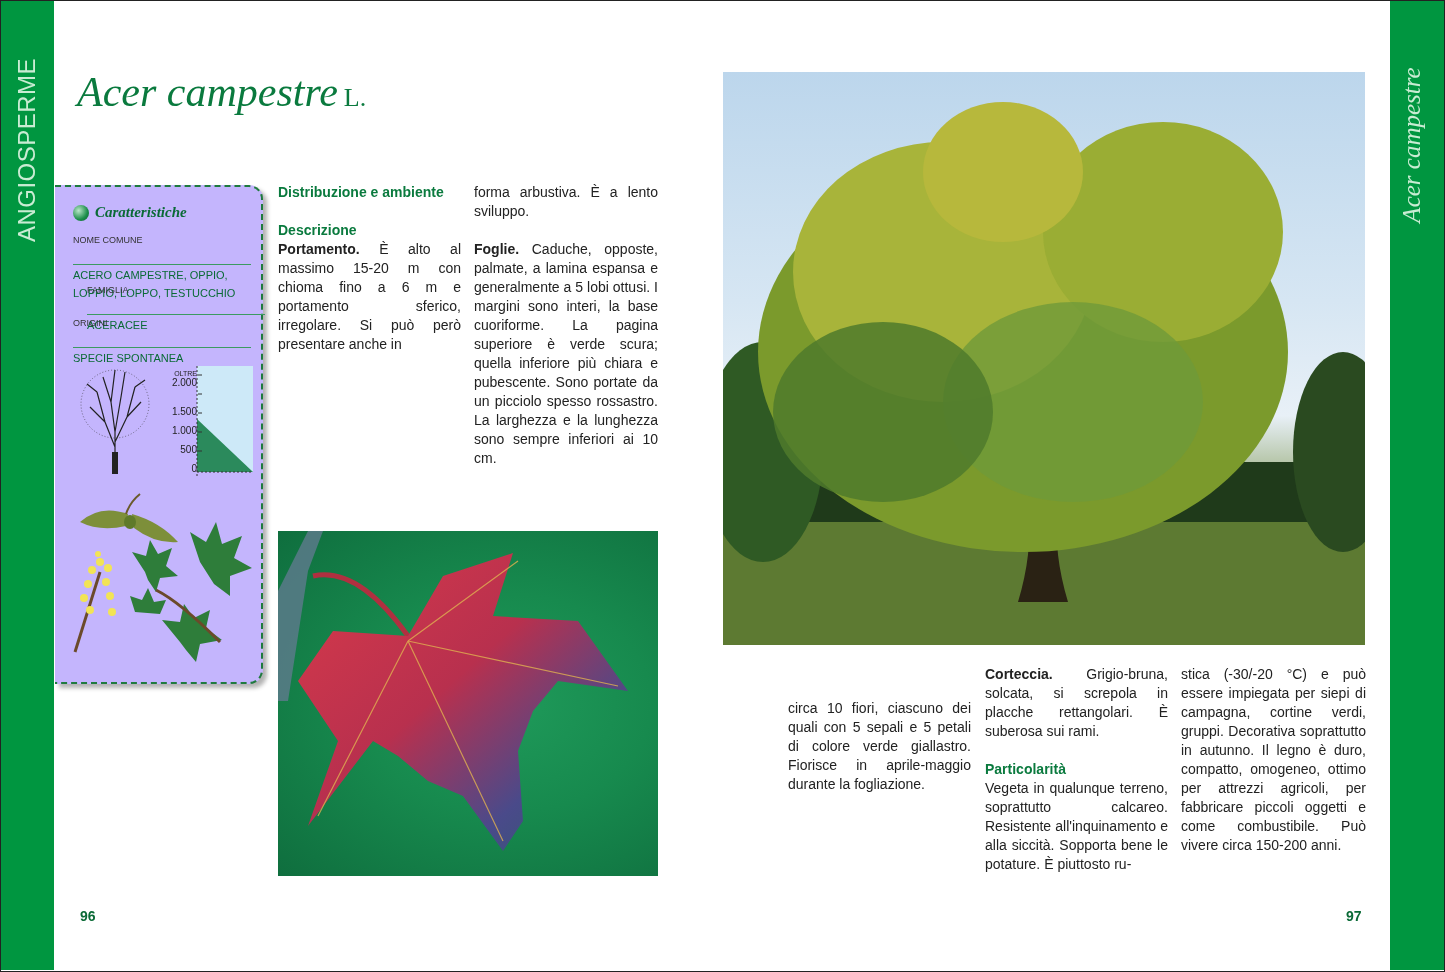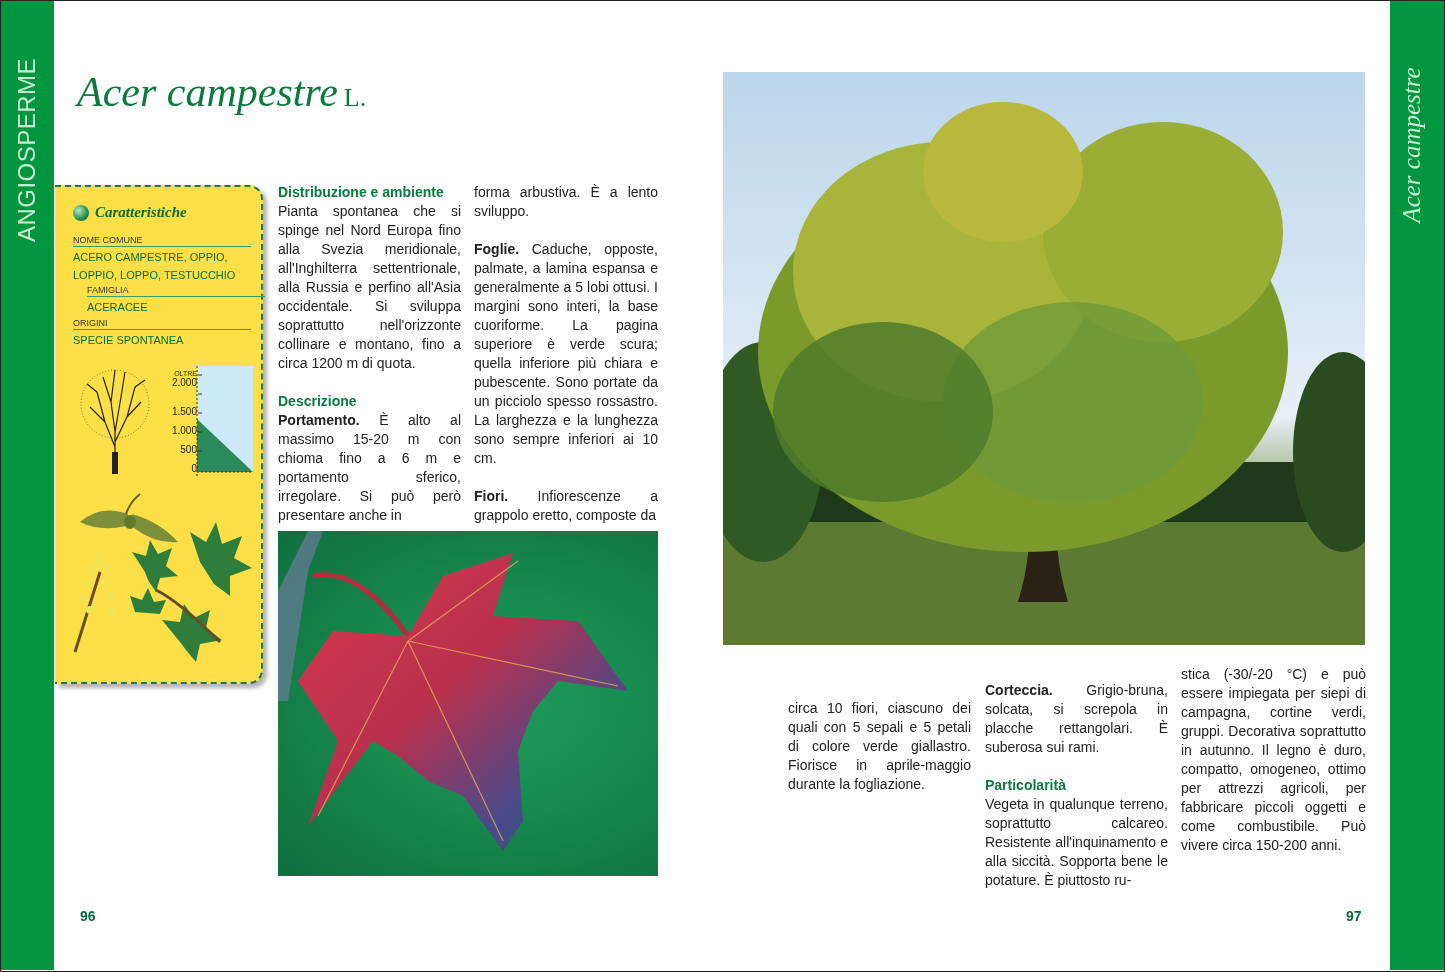--- a/index.html
+++ b/index.html
@@ -9,26 +9,26 @@
   .band-left { position:absolute; left:1px; top:1px; width:53px; height:969px; background:#009640; }
   .band-right { position:absolute; left:1390px; top:1px; width:54px; height:969px; background:#009640; }
   .band-label-left { position:absolute; left:27px; top:150px; transform:translate(-50%,-50%) rotate(-90deg);
          color:#c9ecd3; font-family:"Liberation Sans", sans-serif; font-size:24px; letter-spacing:0.5px; white-space:nowrap; font-stretch:condensed; }
   .band-label-right { position:absolute; left:1412px; top:145px; transform:translate(-50%,-50%) rotate(-90deg);
          color:#c9ecd3; font-family:"Liberation Serif", serif; font-style:italic; font-size:25px; white-space:nowrap; }
   .title { position:absolute; left:77px; top:68px; font-family:"Liberation Serif", serif; font-style:italic;
          font-size:42px; color:#0a7a3e; white-space:nowrap; }
   .title .author { font-style:normal; font-size:26px; margin-left:6px; }
   .card { position:absolute; left:55px; top:185px; width:206px; height:495px; border:2px dashed #1f7a3e;
-         border-left:none; border-radius:0 14px 14px 0; box-shadow:4px 4px 4px rgba(0,0,0,0.3); background:#fde047; }
+         border-left:none; border-radius:0 14px 14px 0; box-shadow:4px 4px 4px rgba(0,0,0,0.3); background:#c4b5fd; }
   .card-head { position:absolute; left:18px; top:17px; display:flex; align-items:center; gap:6px; }
   .card-dot { width:16px; height:16px; border-radius:50%; background:radial-gradient(circle at 35% 35%, #b9e7c8, #1c8e4a 60%, #0c5c2c); }
   .card-title { font-family:"Liberation Serif", serif; font-style:italic; font-weight:bold; font-size:15px; color:#0a6a36; }
   .field { position:absolute; left:18px; width:178px; }
-  .field-label { font-size:9px; color:#333; text-transform:uppercase; border-bottom:1px solid #3c9a60; padding-bottom:1px; }
+  .field-label { font-size:9px; color:#333; text-transform:uppercase; border-bottom:1px solid #3c9a60; padding-bottom:19px; }
   .field-value { font-size:11px; color:#0a6a36; line-height:18px; margin-top:1px; }
   .tree-ill { position:absolute; left:20px; top:175px; width:80px; height:115px; }
   .alt-chart { position:absolute; left:110px; top:175px; width:90px; height:120px; }
   .alt-chart .lbl { position:absolute; right:58px; font-size:10px; color:#222; text-align:right; white-space:nowrap; }
   .alt-chart .lbl.small { font-size:7px; }
   .plant-ill { position:absolute; left:5px; top:305px; width:200px; height:180px; }
   .col { position:absolute; font-size:14px; line-height:19px; text-align:justify; color:#222; }
   .col p { margin:0; }
   .col .gap { height:19px; }
   .h { color:#0a7a3e; font-weight:bold; font-size:14px; }
@@ -128,32 +128,30 @@
       <path d="M140 70 L130 40 L146 50 L156 30 L162 52 L182 44 L174 66 L192 76 L170 84 L170 104 L154 92 Z"></path>
       <path d="M120 150 L102 128 L120 130 L124 112 L134 126 L150 118 L146 136 L162 148 L140 152 L136 170 L126 158 Z"></path>
       <path d="M75 120 L70 104 L82 108 L88 96 L94 110 L106 108 L100 122 Z"></path>
       <path d="M96 98 Q120 110 160 150" stroke="#6b4a2a" stroke-width="3" fill="none"></path>
     </g>
   </svg>
 </div>
 
 <div class="col" style="left:278px; top:183px; width:183px;">
   <p class="h">Distribuzione e ambiente</p>
-  <p>Pianta spontanea che si spinge nel Nord Europa fino alla Svezia meridionale, all'Inghilterra settentrionale, alla Russia e perfino all'Asia occidentale. Si sviluppa soprattutto nell'orizzonte collinare e montano, fino a circa 1200 m di quota.</p>
   <div class="gap"></div>
   <p class="h">Descrizione</p>
   <p><span class="b">Portamento.</span><span> È alto al massimo 15-20 m con chioma fino a 6 m e portamento sferico, irregolare. Si può però presentare anche in</span></p>
 </div>
 
 <div class="col" style="left:474px; top:183px; width:184px;">
   <p>forma arbustiva. È a lento sviluppo.</p>
   <div class="gap"></div>
   <p><span class="b">Foglie.</span><span> Caduche, opposte, palmate, a lamina espansa e generalmente a 5 lobi ottusi. I margini sono interi, la base cuoriforme. La pagina superiore è verde scura; quella inferiore più chiara e pubescente. Sono portate da un picciolo spesso rossastro. La larghezza e la lunghezza sono sempre inferiori ai 10 cm.</span></p>
   <div class="gap"></div>
-  <p><span class="b">Fiori.</span><span> Infiorescenze a grappolo eretto, composte da</span></p>
 </div>
 
 <div class="photo" style="left:278px; top:531px; width:380px; height:345px; background:radial-gradient(ellipse at 60% 50%, #1f9a5a 0%, #178a4e 45%, #0f6e3e 100%);">
   <svg width="380" height="345" viewBox="0 0 380 345" style="position:absolute;left:0;top:0;">
     <defs>
       <linearGradient id="lg" x1="0" y1="0" x2="1" y2="1">
         <stop offset="0" stop-color="#d83a4a"></stop>
         <stop offset="0.45" stop-color="#b8304e"></stop>
         <stop offset="0.75" stop-color="#4a4a8a"></stop>
         <stop offset="1" stop-color="#2a5a6a"></stop>
@@ -180,21 +178,21 @@
     <ellipse cx="350" cy="330" rx="130" ry="100" fill="#6f9a3a" opacity="0.8"></ellipse>
     <ellipse cx="160" cy="340" rx="110" ry="90" fill="#4f7a2c" opacity="0.85"></ellipse>
   </svg>
 </div>
 
 <div class="col" style="left:788px; top:699px; width:183px;">
   <p>circa 10 fiori, ciascuno dei quali con 5 sepali e 5 petali di colore verde giallastro. Fiorisce in aprile-maggio durante la fogliazione.</p>
   <div class="gap"></div>
 </div>
 
-<div class="col" style="left:985px; top:665px; width:183px;margin-top:16px;">
+<div class="col" style="left:985px; top:665px; width:183px;">
   <p><span class="b">Corteccia.</span><span> Grigio-bruna, solcata, si screpola in placche rettangolari. È suberosa sui rami.</span></p>
   <div class="gap"></div>
   <p class="h">Particolarità</p>
   <p>Vegeta in qualunque terreno, soprattutto calcareo. Resistente all'inquinamento e alla siccità. Sopporta bene le potature. È piuttosto ru-</p>
 </div>
 
 <div class="col" style="left:1181px; top:665px; width:185px;">
   <p>stica (-30/-20 °C) e può essere impiegata per siepi di campagna, cortine verdi, gruppi. Decorativa soprattutto in autunno. Il legno è duro, compatto, omogeneo, ottimo per attrezzi agricoli, per fabbricare piccoli oggetti e come combustibile. Può vivere circa 150-200 anni.</p>
 </div>
 

